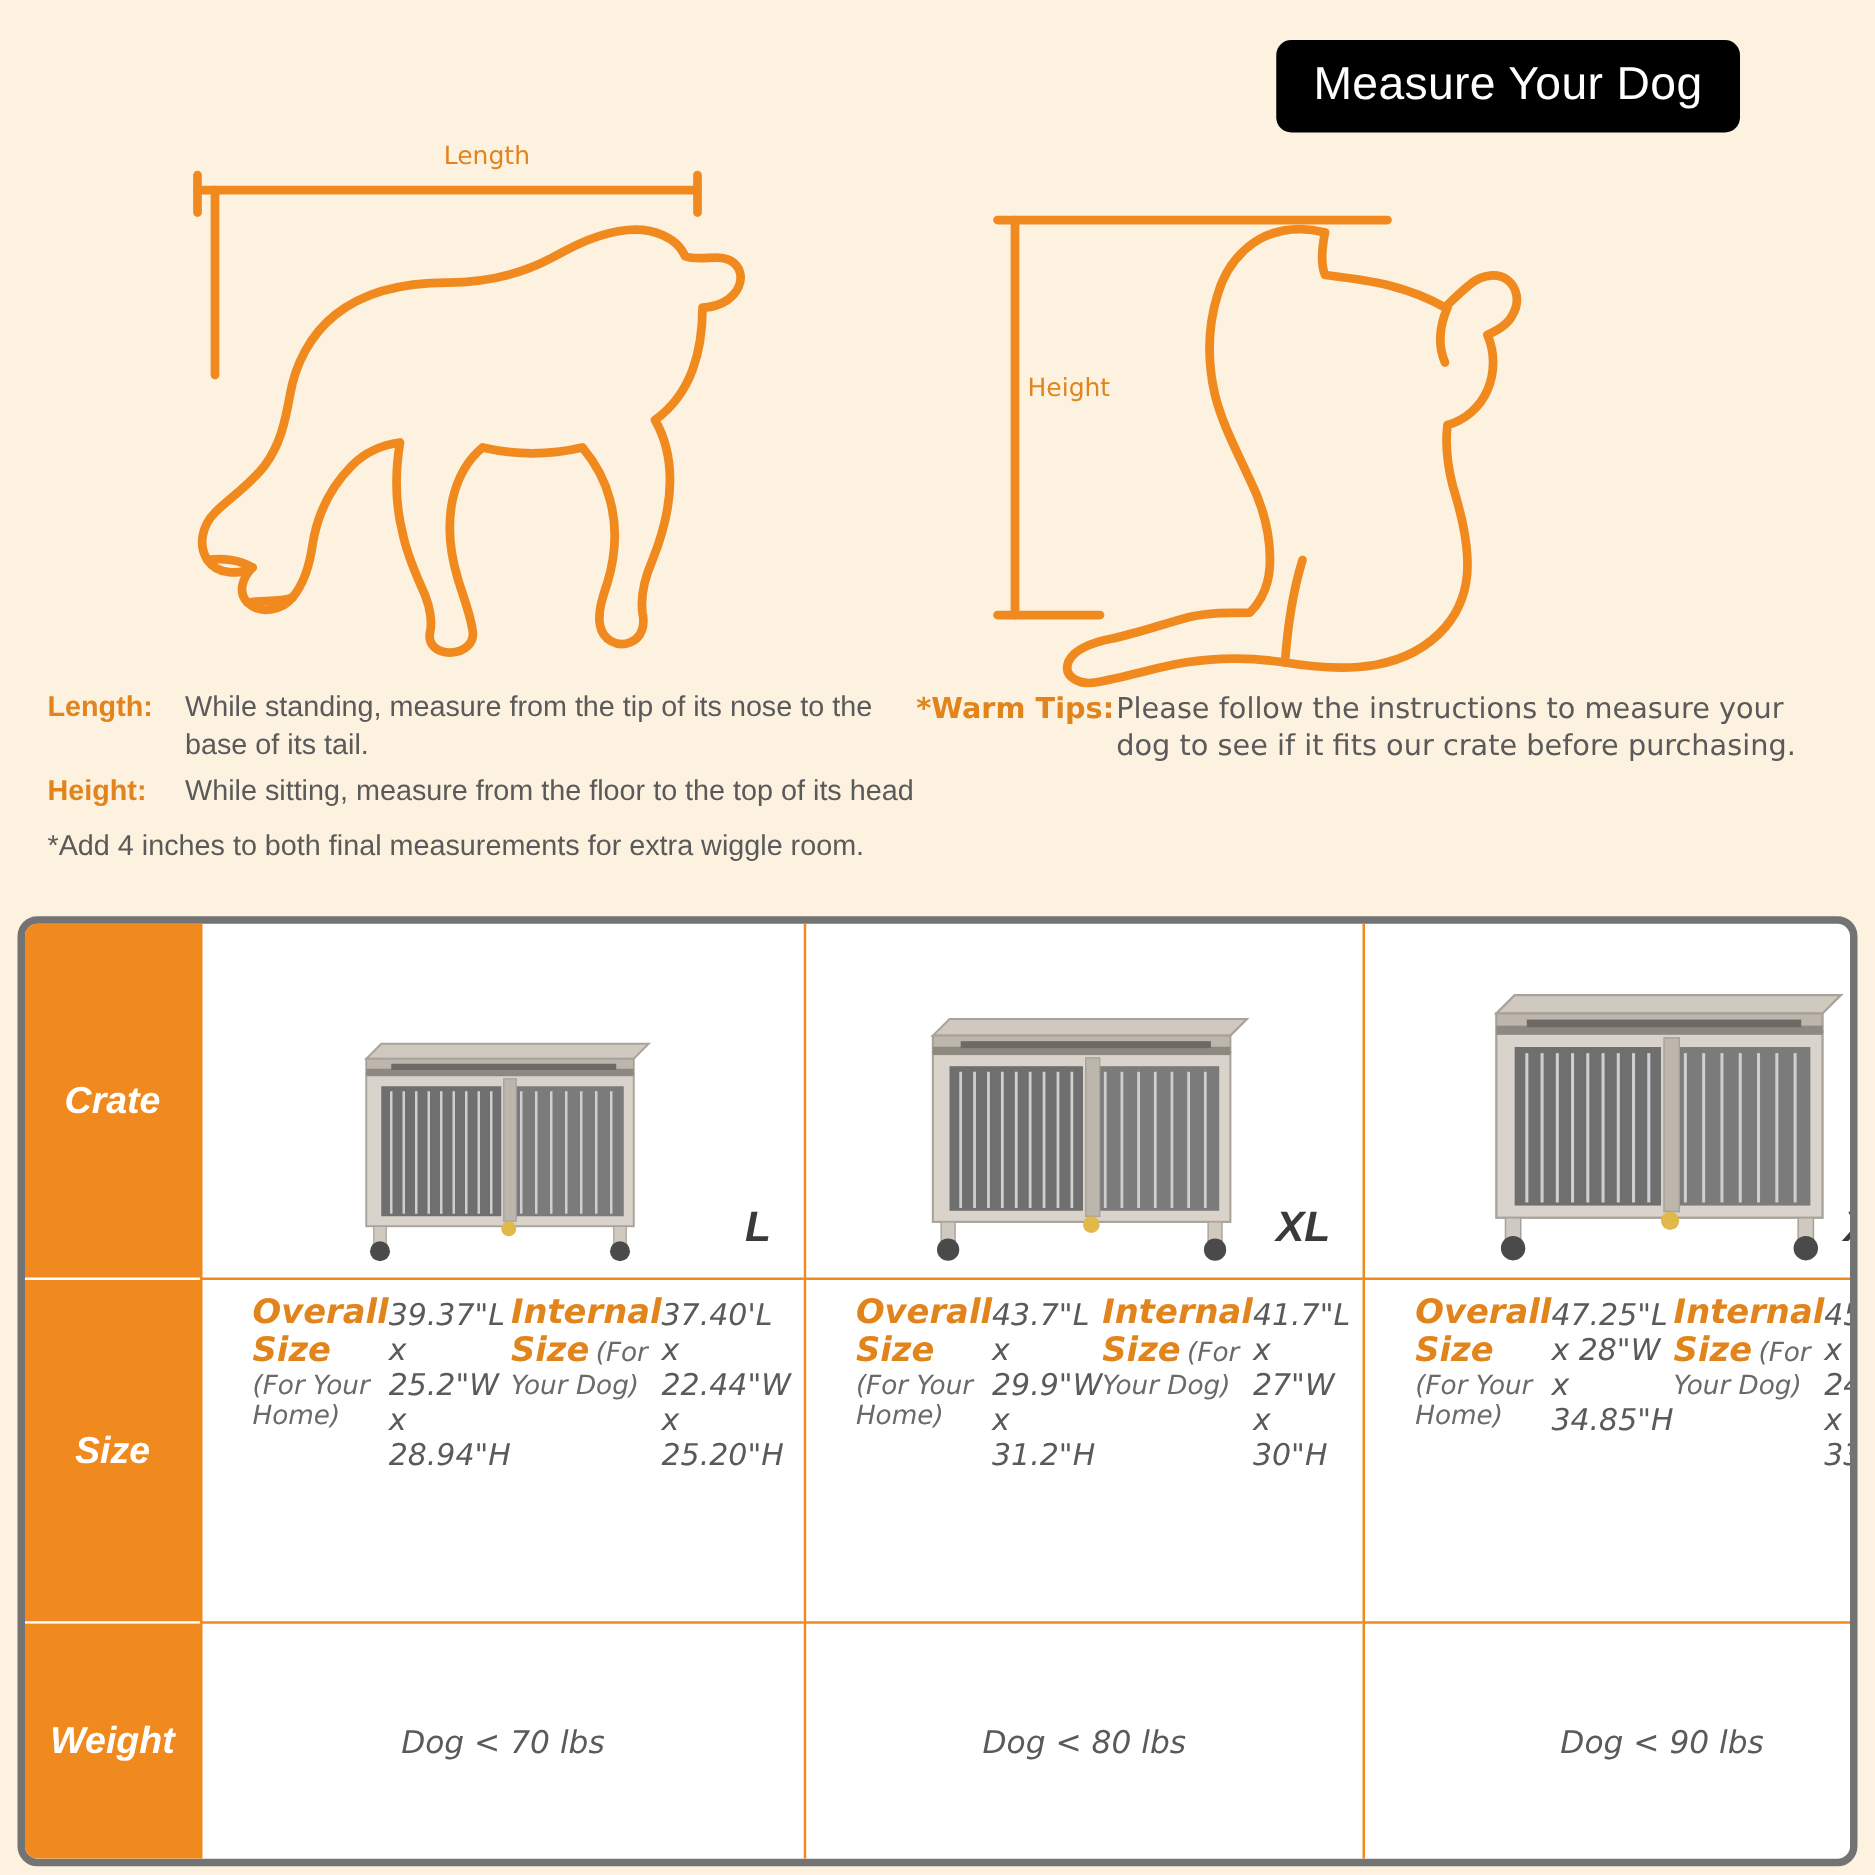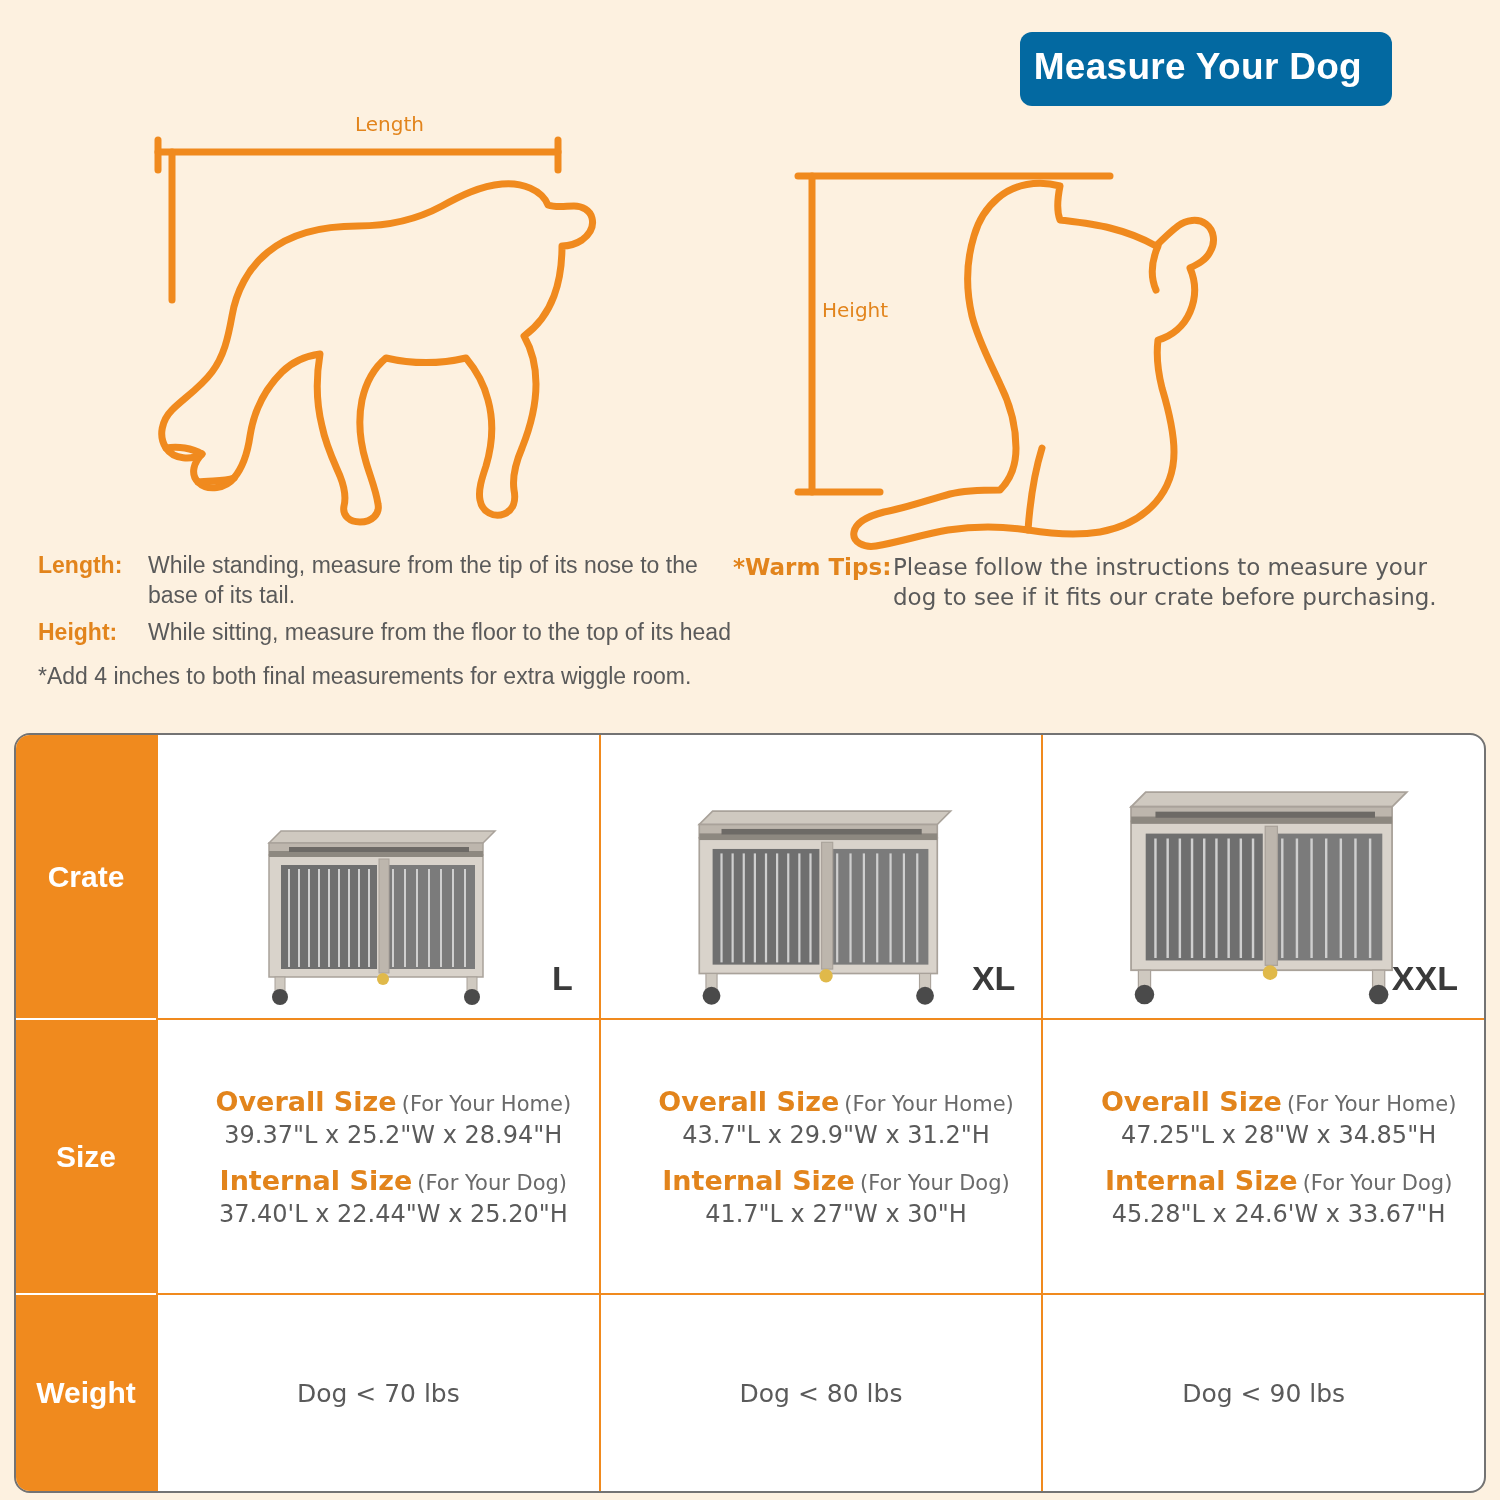--- a/index.html
+++ b/index.html
@@ -17,25 +17,25 @@
   .page {
     position: absolute;
     inset: 0;
   }
 
   
   .title-badge {
     position: absolute;
     top: 32px;
     right: 108px;
-    background: #0369a1;
+    background: #000000;
     color: #ffffff;
     font-size: 37px;
-    font-weight: bold;
-    padding: 14px 30px 18px 14px;
+    font-weight: normal;
+    padding: 14px 30px 18px 30px;
     border-radius: 12px;
     letter-spacing: 0.3px;
     white-space: nowrap;
   }
 
   
   .dog-panel {
     position: absolute;
   }
   .dog-left  { left: 150px; top: 110px; width: 560px; height: 420px; }
@@ -106,28 +106,29 @@
     line-height: 1.32;
   }
 
   
   .table {
     position: absolute;
     left: 14px;
     top: 733px;
     width: 1472px;
     height: 760px;
-    border: 2px solid #737373;
+    border: 6px solid #737373;
     border-radius: 16px;
     overflow: hidden;
     background: #ffffff;
     box-sizing: border-box;
     display: grid;
     grid-template-columns: 140px 1fr 1fr 1fr;
     grid-template-rows: 285px 275px 1fr;
+    font-style: italic;
   }
   .th {
     background: #f08a1e;
     color: #ffffff;
     font-size: 30px;
     font-weight: bold;
     display: flex;
     align-items: center;
     justify-content: center;
     border-bottom: 2px solid #ffffff;
@@ -162,25 +163,23 @@
     right: 16px;
     bottom: 10px;
     color: #3a3a3a;
     font-size: 34px;
     font-weight: bold;
   }
 
   
   .size-cell {
     display: flex;
-    flex-direction: column;
     justify-content: center;
     padding-left: 40px;
     font-family: "DejaVu Sans", sans-serif;
-    align-items: center;
   }
   .size-head {
     color: #e2841c;
     font-weight: bold;
     font-size: 27px;
     display: inline;
   }
   .size-sub {
     color: #6a6a6a;
     font-size: 21px;

